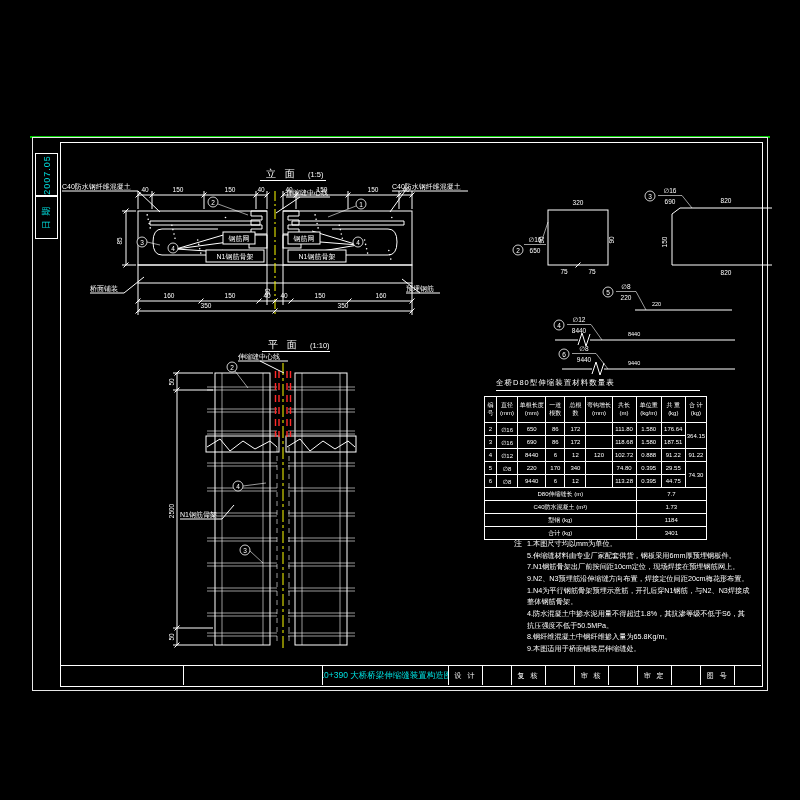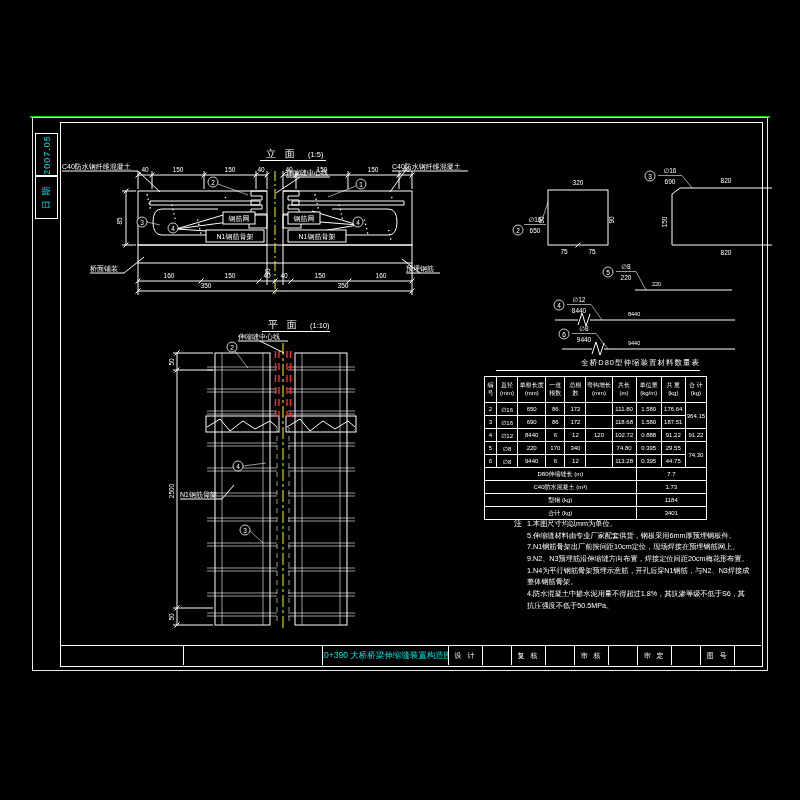--- a/index.html
+++ b/index.html
@@ -1,18 +1,18 @@
 <!DOCTYPE html>
 <html><head>
 <meta charset="utf-8">
 <style>
   html,body{margin:0;padding:0;background:#000;}
   #root{position:relative;width:800px;height:800px;background:#000;overflow:hidden;
         font-family:"Liberation Sans","DejaVu Sans",sans-serif;color:#fff;}
-  .abs{position:absolute;}
+  .abs{position:absolute;margin-top:20px;}
   .frame{border:1px solid #e8e8e8;}
   .innerframe{border:1px solid #fff;}
   .greenline{background:#00c800;height:2px;}
   .cyan{color:#00e0e0;}
   .vtext{display:flex;align-items:center;justify-content:center;}
   .vtext span{transform:rotate(-90deg);white-space:nowrap;font-size:9px;letter-spacing:1px;}
   svg{position:absolute;left:0;top:0;overflow:visible;}
   svg line,svg path,svg rect,svg polyline{stroke:#fff;stroke-width:1;fill:none;}
   svg .thin{stroke-width:0.6;}
   svg text{fill:#fff;font-size:6.5px;font-family:"Liberation Sans","DejaVu Sans",sans-serif;stroke:none;}
@@ -20,21 +20,21 @@
   svg text.lbl{font-size:7px;}
   svg text.ttl{font-size:10px;letter-spacing:3px;}
   svg text.scl{font-size:7.5px;letter-spacing:0;}
   svg .yellow{stroke:#ffff00;stroke-width:1;}
   svg .red{stroke:#ff2a2a;stroke-width:1.4;}
   svg .boxlbl{fill:#000;stroke:#fff;}
   svg circle.mark{fill:#000;stroke:#fff;stroke-width:0.8;}
   svg text.mk{font-size:6.5px;text-anchor:middle;}
   
   .mtwrap{width:228px;}
-  .mtitle{font-size:7.5px;text-align:right;letter-spacing:1px;border-bottom:1px solid #fff;
+  .mtitle{font-size:7.5px;text-align:left;letter-spacing:1px;border-bottom:1px solid #fff;
           padding-bottom:2px;margin:0 12px 5px 12px;white-space:nowrap;}
   table.mt{border-collapse:collapse;table-layout:fixed;width:223px;background:#000;}
   table.mt td,table.mt th{border:1px solid #fff;font-size:6px;font-weight:normal;color:#fff;
           text-align:center;padding:0;height:12px;overflow:hidden;}
   table.mt th{white-space:pre-line;height:25px;line-height:1.25;}
   
   .notes{width:224px;font-size:7.2px;line-height:1.62;}
   .notes .nhead{position:absolute;left:-13px;top:0;font-size:8px;}
   .note{margin:0;}
   
@@ -576,20 +576,22 @@
 
   <div class="abs notes" style="left:527px;top:518px;">
     <div class="nhead">注</div>
     <div>
         <div class="note">1.本图尺寸均以mm为单位。</div>
         <div class="note">5.伸缩缝材料由专业厂家配套供货，钢板采用6mm厚预埋钢板件。</div>
         <div class="note">7.N1钢筋骨架出厂前按间距10cm定位，现场焊接在预埋钢筋网上。</div>
         <div class="note">9.N2、N3预埋筋沿伸缩缝方向布置，焊接定位间距20cm梅花形布置。</div>
         <div class="note">1.N4为平行钢筋骨架预埋示意筋，开孔后穿N1钢筋，与N2、N3焊接成整体钢筋骨架。</div>
         <div class="note">4.防水混凝土中掺水泥用量不得超过1.8%，其抗渗等级不低于S6，其抗压强度不低于50.5MPa。</div>
+        <div class="note">8.钢纤维混凝土中钢纤维掺入量为65.8Kg/m。</div>
+        <div class="note">9.本图适用于桥面铺装层伸缩缝处。</div>
       </div>
   </div>
 
   <div class="abs tblock" style="left:60px;top:645px;width:701px;">
     <div class="cell" style="width:125px"></div>
     <div class="cell" style="width:140px"></div>
     <div class="cell dtitle cyan" style="width:127px">K0+390 大桥桥梁伸缩缝装置构造图</div>
     <div class="cell" style="width:34px">设 计</div>
     <div class="cell" style="width:28px"></div>
     <div class="cell" style="width:34px">复 核</div>

